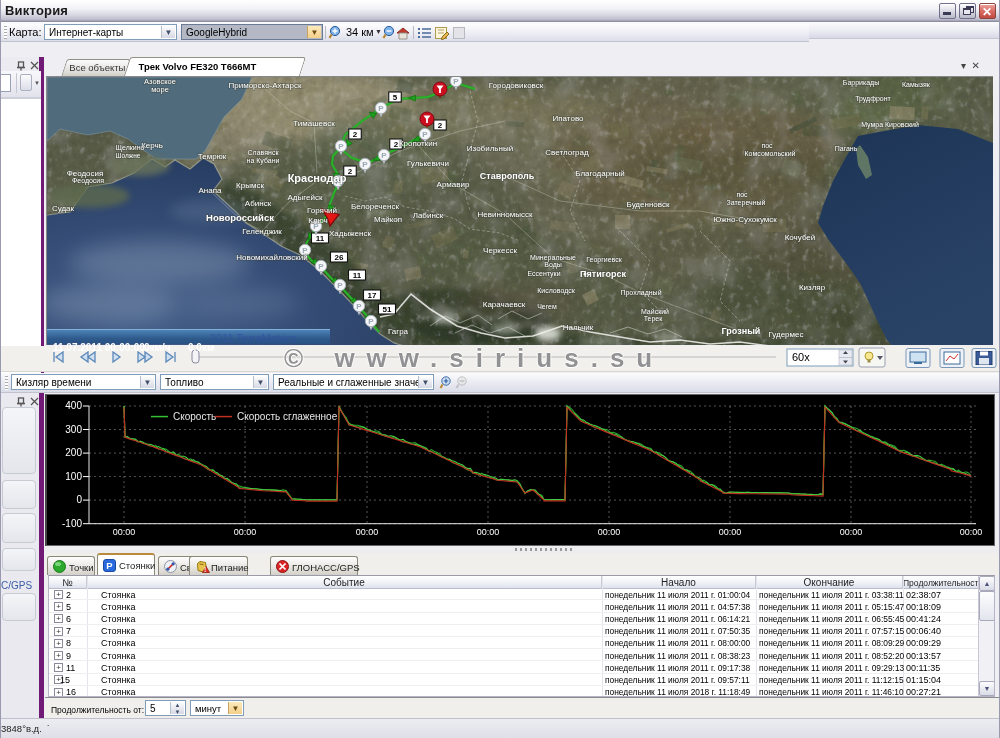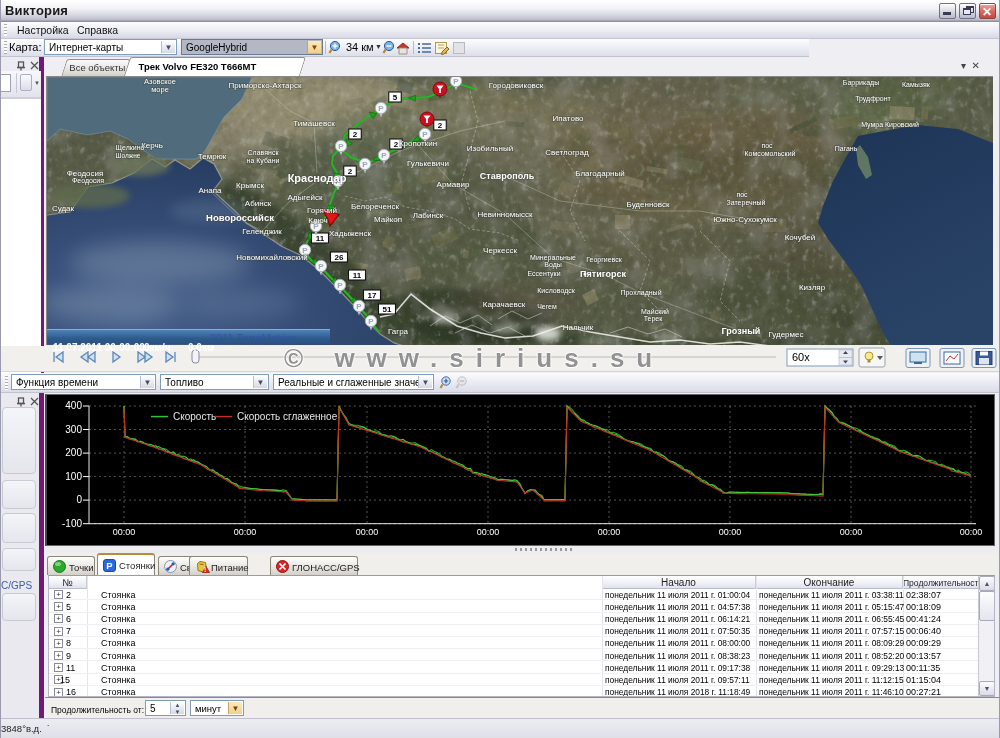--- a/index.html
+++ b/index.html
@@ -11,21 +11,21 @@
 #wmin{left:939px}#wres{left:959px}#wcls{left:979px;background:linear-gradient(#eda8a2,#d96b62 50%,#c14a43);border-color:#8c4440}
 #wmin i{position:absolute;left:3px;bottom:3px;width:8px;height:3px;background:#3a3a55}
 #wres i{position:absolute;left:3px;top:4px;width:8px;height:7px;border:1px solid #3a3a55;border-top-width:2px;background:#e8e8f0}
 #wres em{position:absolute;left:6px;top:2px;width:8px;height:7px;border:1px solid #3a3a55;border-top-width:2px}
 #wcls i{position:absolute;left:2px;top:1px;color:#fff;font-style:normal;font-weight:bold;font-size:12px}
 
 #menubar{left:1px;top:22px;width:998px;height:17px;background:linear-gradient(#fcfcfe,#e9e9f1 60%,#d8d9e6);border-bottom:1px solid #c5c6d4;color:#111;font-size:10.5px}
 #menubar span{position:absolute;top:2px}
 #menubar .grip,#toolbar .grip{left:3px}
 
-#toolbar{left:1px;top:39px;width:808px;height:18px;background:linear-gradient(#fdfdfe,#ecedf4 55%,#dcdee9);border-bottom:1px solid #c0c2ce}
+#toolbar{left:1px;top:24px;width:808px;height:18px;background:linear-gradient(#fdfdfe,#ecedf4 55%,#dcdee9);border-bottom:1px solid #c0c2ce}
 .combo{position:absolute;background:#fff;border:1px solid #7f9db9;height:16px}
 .combo .t{position:absolute;left:4px;top:2px;white-space:nowrap;overflow:hidden;font-size:10px}
 .combo .a{position:absolute;right:1px;top:1px;bottom:1px;width:14px;background:linear-gradient(#fefefe,#d6d8e4);border-left:1px solid #b5c0ce;text-align:center;color:#40506a;font-size:8px;line-height:13px}
 .tsep{position:absolute;top:2px;width:1px;height:13px;background:#b9bac6}
 .ticon{position:absolute;top:1px;width:16px;height:16px}
 
 .lstrip{left:0;width:44px;background:#ebebf1;border-right:5px solid #701a75}
 #lstrip1{top:57px;height:335px}
 #lstrip2{top:393px;height:325px;background:#e9e9ef}
 #lstrip1 .white{position:absolute;left:0;top:41px;width:41px;bottom:0;background:#fff;border-top:1px solid #cfcfda}
@@ -650,21 +650,21 @@
 <rect x="943" y="6" width="16" height="12" fill="#fff" stroke="#3a6a9a"></rect>
       <polyline points="945,15 949,10 953,13 957,8" stroke="#cc3030" fill="none"></polyline>
 <rect x="975" y="5.5" width="16" height="13" fill="#3a5a9a" stroke="#23406e"></rect>
       <rect x="979" y="5.5" width="8" height="4" fill="#fff"></rect>
       <rect x="978" y="12" width="10" height="6.5" fill="#dfe6f0"></rect>
 </svg></div>
 <div class="abs" id="wm">© www.sirius.su</div>
 <div class="abs" id="ctoolbar">
   <span class="grip"></span>
   <div class="combo" style="left:10px;top:1px;width:145px">
-      <span class="t">Функция времени</span>
+      <span class="t">Кизляр времени</span>
       <span class="a">▼</span>
     </div>
   <div class="combo" style="left:159px;top:1px;width:109px">
       <span class="t">Топливо</span>
       <span class="a">▼</span>
     </div>
   <div class="combo" style="left:272px;top:1px;width:161px">
       <span class="t">Реальные и сглаженные значень</span>
       <span class="a">▼</span>
     </div>
@@ -763,20 +763,21 @@
 <div class="btab" style="left:225px;width:88px">
       <span class="ic"><svg width="13" height="13">
           <circle cx="6.5" cy="6.5" r="6" fill="#d92525" stroke="#8e1515"></circle>
           <path d="M3.5,3.5 L9.5,9.5 M9.5,3.5 L3.5,9.5" stroke="#fff" stroke-width="1.7"></path>
         </svg></span>
       <span class="tx">ГЛОНАСС/GPS</span>
     </div>
   </div>
 <div class="abs" id="tbl">
     <div class="th" style="left:0px;width:38px">№</div>
+<div class="th" style="left:38px;width:515px">Событие</div>
 <div class="th" style="left:553px;width:154px">Начало</div>
 <div class="th" style="left:707px;width:147px">Окончание</div>
 <div class="th" style="left:854px;width:76px;font-size:8.5px;padding-top:2px">Продолжительность</div>
 <div class="vline" style="left:38px"></div>
 <div class="vline" style="left:553px"></div>
 <div class="vline" style="left:707px"></div>
 <div class="vline" style="left:854px"></div>
 <div class="tr" style="top:12.0px">
       <i>+</i>
       <span class="tc" style="left:17px">2</span>

